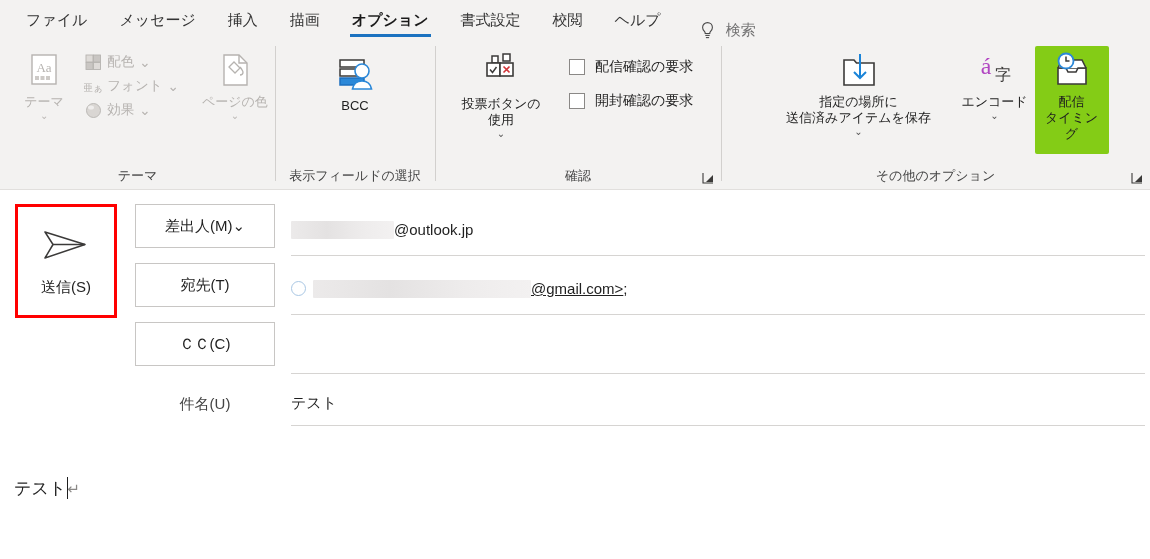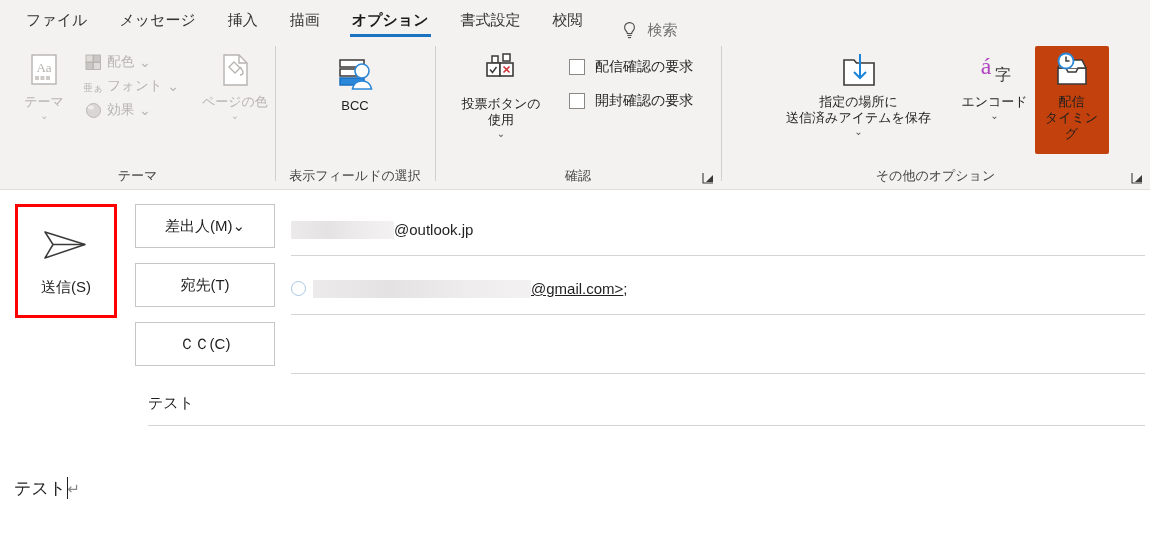--- a/index.html
+++ b/index.html
@@ -139,21 +139,21 @@
     white-space: nowrap;
   }
   .rbtn .ricon {
     height: 40px;
     display: flex;
     align-items: center;
     justify-content: center;
     margin-bottom: 4px;
   }
   .rbtn.disabled { color: #b6b3b0; cursor: default; }
-  .rbtn.hovered { background: #c2410c; }
+  .rbtn.hovered { background: #84cc16; }
   .rbtn .caret-row {
     display: block;
     font-size: 10px;
     color: #555;
     line-height: 10px;
     margin-top: 1px;
   }
   .rbtn.disabled .caret,
   .rbtn.disabled .caret-row { color: #bbb8b5; }
 
@@ -374,20 +374,23 @@
         <span>描画</span>
       </div>
     <div class="tab active">
         <span>オプション</span>
       </div>
     <div class="tab">
         <span>書式設定</span>
       </div>
     <div class="tab">
         <span>校閲</span>
+      </div>
+    <div class="tab">
+        <span>ヘルプ</span>
       </div>
 
     <div class="tab-search">
       <span class="bulb">
         <svg width="17" height="19" viewBox="0 0 17 19">
           <path d="M8.5 1.6c-2.7 0-4.9 2.1-4.9 4.8 0 1.9 1 3.1 1.8 4 .5.6.8 1 .8 1.5v.6h4.6v-.6c0-.5.3-.9.8-1.5.8-.9 1.8-2.1 1.8-4 0-2.7-2.2-4.8-4.9-4.8z" fill="none" stroke="#4a4a4a" stroke-width="1.1"></path>
           <line x1="6.3" y1="14.4" x2="10.7" y2="14.4" stroke="#4a4a4a" stroke-width="1.1"></line>
           <line x1="6.9" y1="16.6" x2="10.1" y2="16.6" stroke="#4a4a4a" stroke-width="1.1"></line>
         </svg>
       </span>
@@ -631,20 +634,21 @@
       <div class="frow">
         <div class="fbtn">
           <span>ＣＣ(C)</span>
         </div>
         <div class="fvalwrap">
           <span class="fval"></span>
         </div>
       </div>
 
       <div class="frow subject">
+        <div class="flabel">件名(U)</div>
         <div class="fvalwrap">
           <span class="fval">テスト</span>
         </div>
       </div>
 
     </div>
   </div>
 
   <div class="bodyarea">
     <span class="bodytext">

